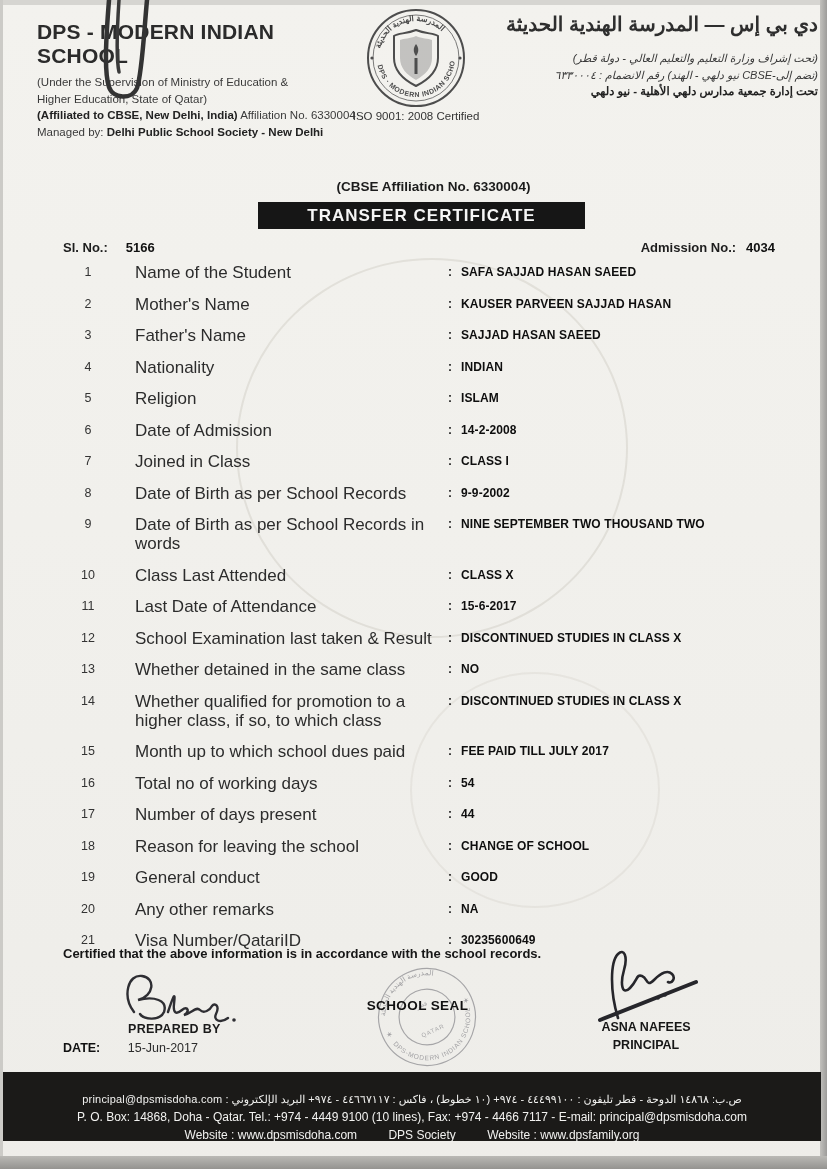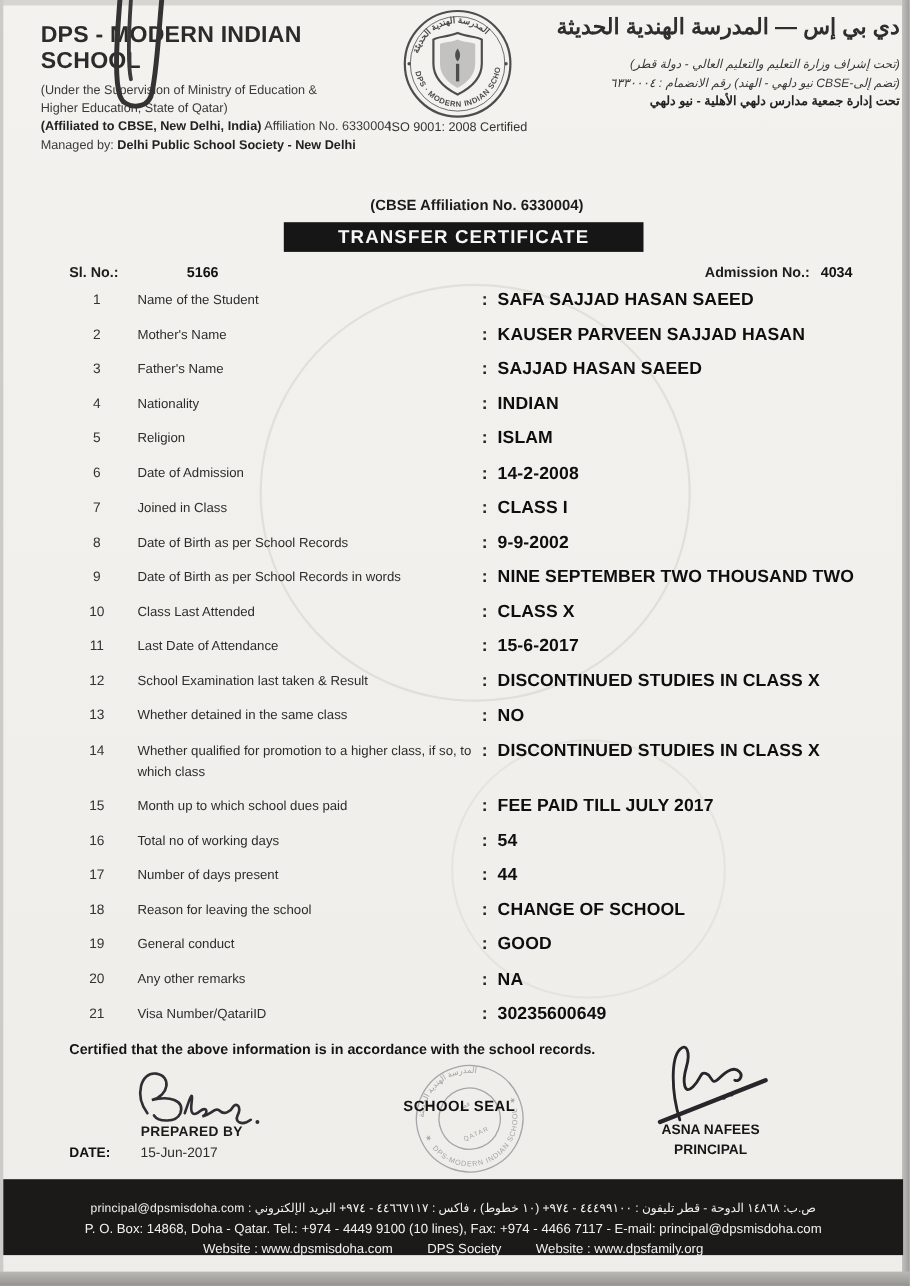--- a/index.html
+++ b/index.html
@@ -33,29 +33,29 @@
 
   
   .cbse-line { position:absolute; left:0; top:179px; width:100%; text-align:center; font-size:13.5px; font-weight:bold; color:#1c1c1c;padding-left:40px; }
   .title-bar { position:absolute; left:258px; top:202px; width:327px; height:27px; background:#161616;
                color:#f6f6f6; font-size:17px; font-weight:bold; letter-spacing:1px;
                display:flex; align-items:center; justify-content:center; }
 
   
   .serial-line { position:absolute; left:63px; top:240px; width:712px; display:flex; justify-content:space-between; font-size:13px; }
   .serial-line .lbl { font-weight:bold; color:#1d1d1d; }
-  .serial-line .val { font-weight:bold; color:#111; margin-left:62px; }
+  .serial-line .val { font-weight:bold; color:#111; margin-left:18px; }
   .serial-line .grp { display:flex; }
 
   
   .rows { position:absolute; left:63px; top:263px; width:715px; }
   .row { display:flex; margin-bottom:12.5px; line-height:19px; }
   .row .no { width:50px; text-align:center; font-size:12.5px; color:#333; flex:none; }
-  .row .lbl { width:313px; margin-left:12px; font-size:12px; color:#2c2c2c; flex:none; }
-  .row .valcell { margin-left:0; font-size:16px; }
+  .row .lbl { width:313px; margin-left:22px; font-size:17px; color:#2c2c2c; flex:none; }
+  .row .valcell { margin-left:0; font-size:12px; }
   .row .colon { font-weight:bold; color:#222; margin-right:9px; }
   .row .val { font-weight:bold; color:#0e0e0e; letter-spacing:0.1px; }
 
   
   .certified { position:absolute; left:63px; top:946px; font-size:13px; font-weight:bold; color:#151515; }
   .sig-prepared { position:absolute; left:112px; top:968px; }
   .prepared-by { position:absolute; left:128px; top:1022px; font-size:12.5px; font-weight:bold; color:#1a1a1a; letter-spacing:0.3px; }
   .date-row { position:absolute; left:63px; top:1041px; font-size:12.5px; }
   .date-row .dl { font-weight:bold; color:#111; }
   .date-row .dv { margin-left:24px; color:#2c2c2c; }

